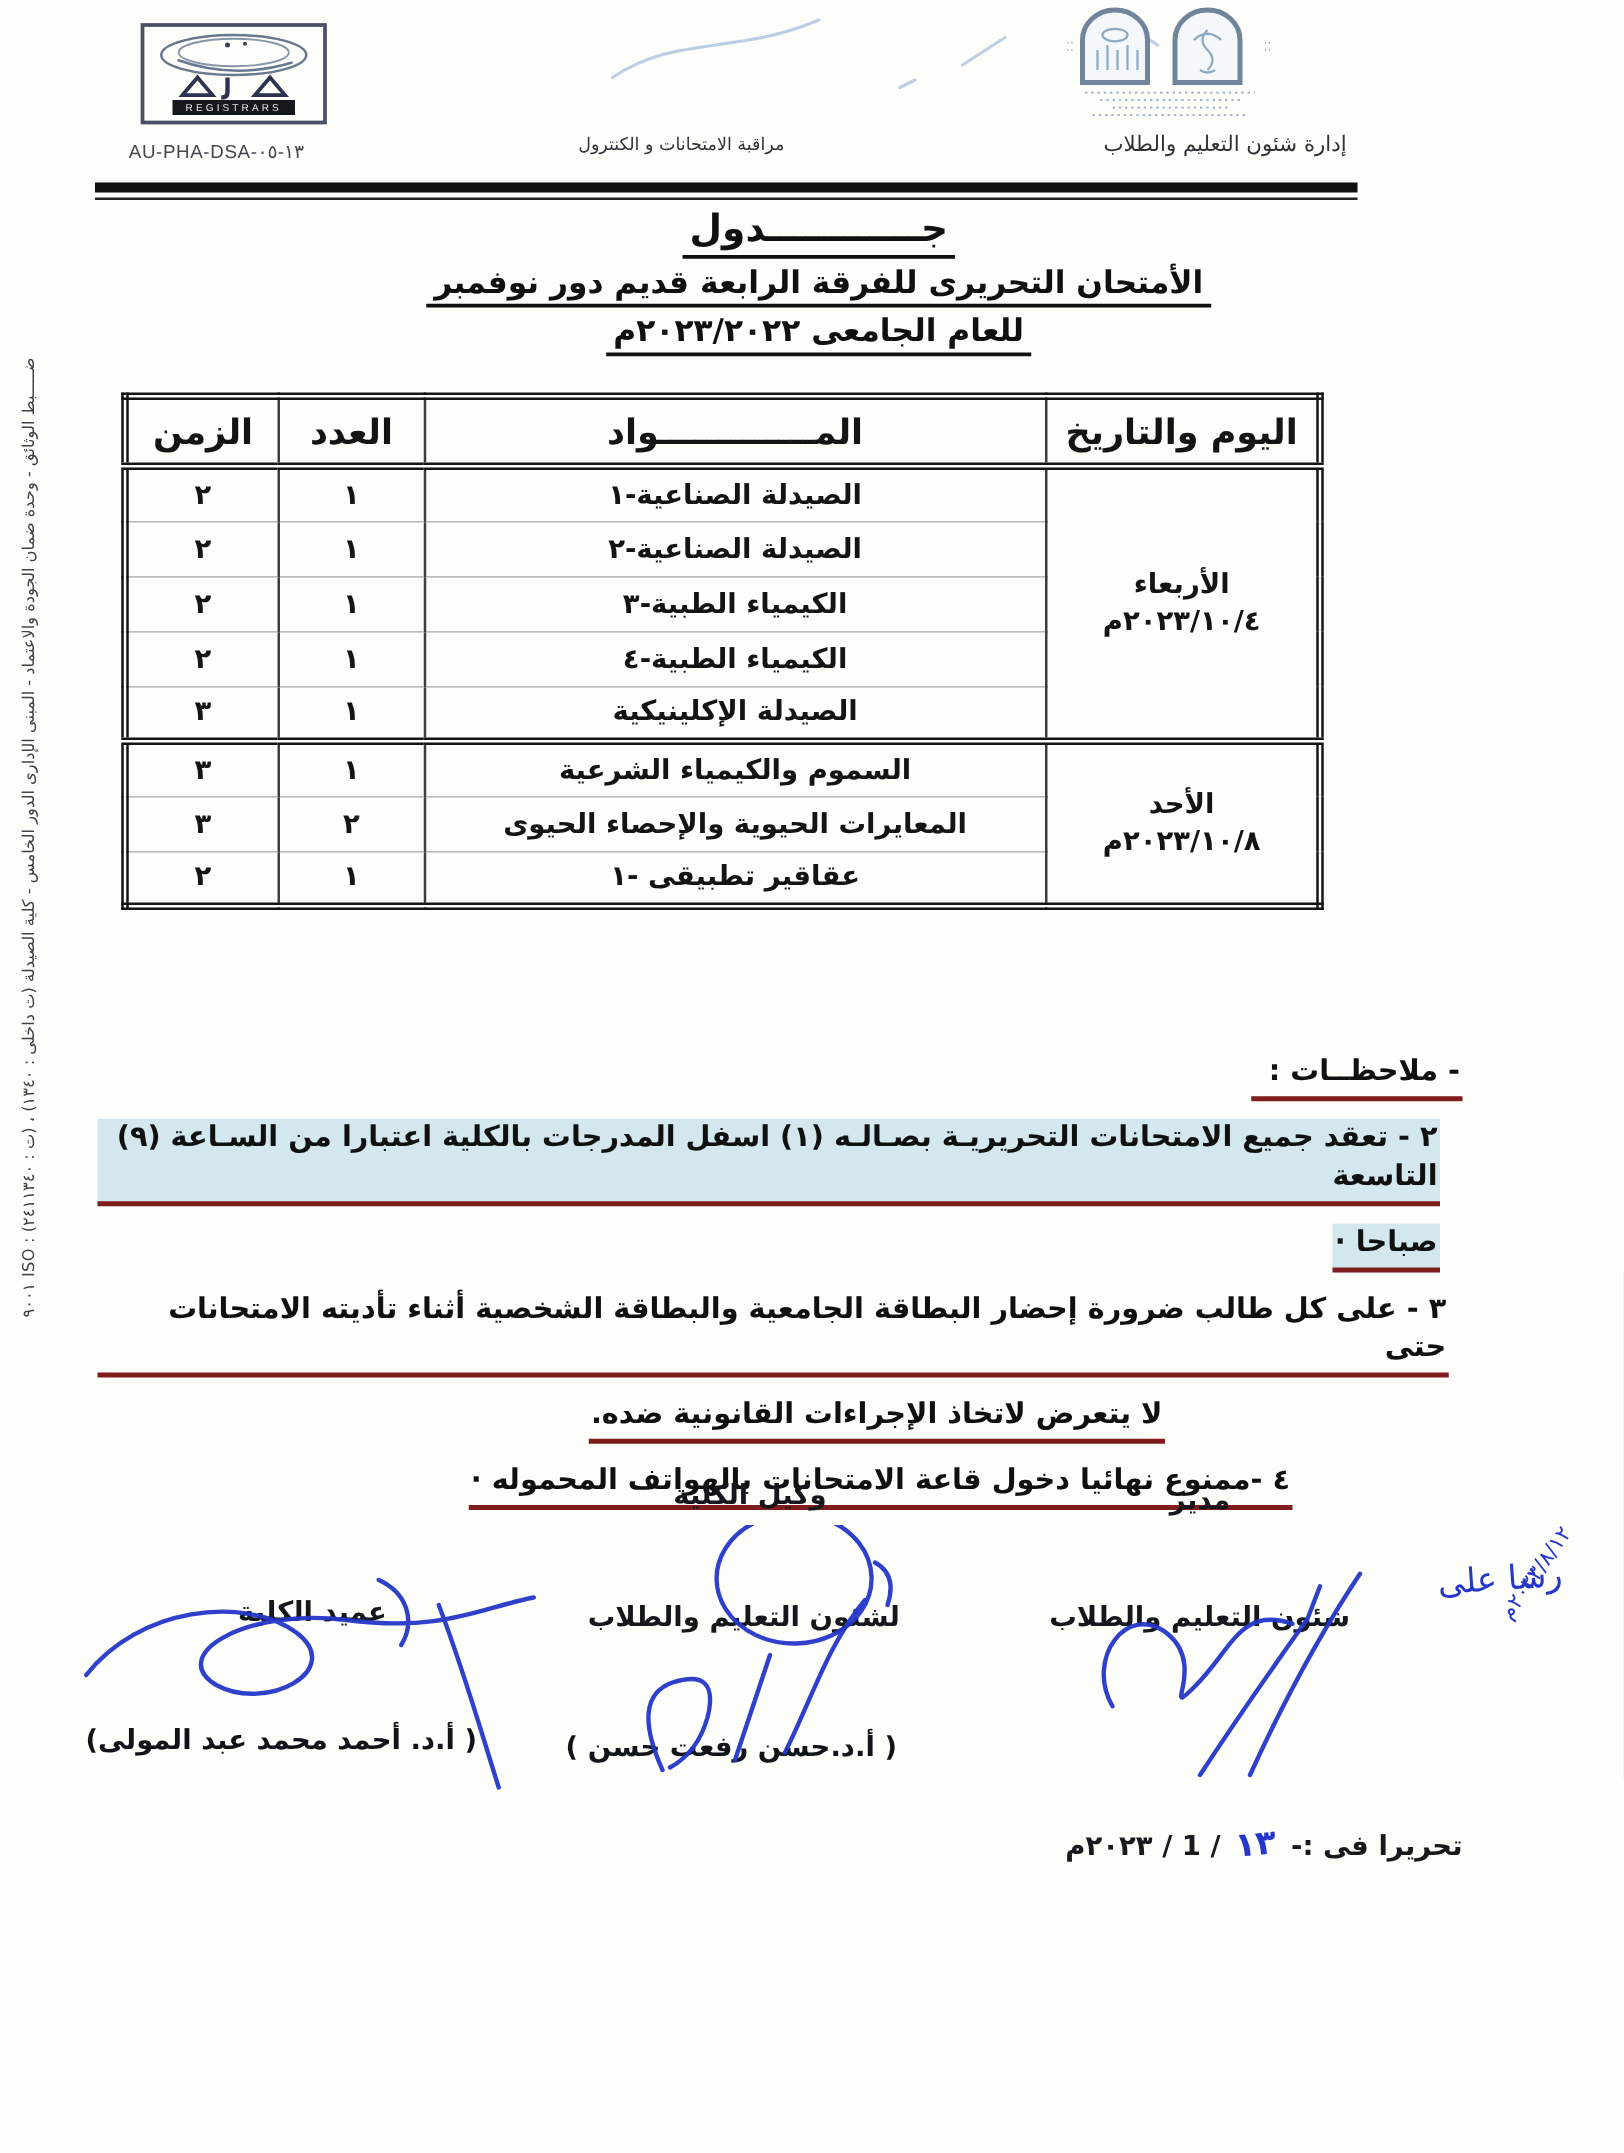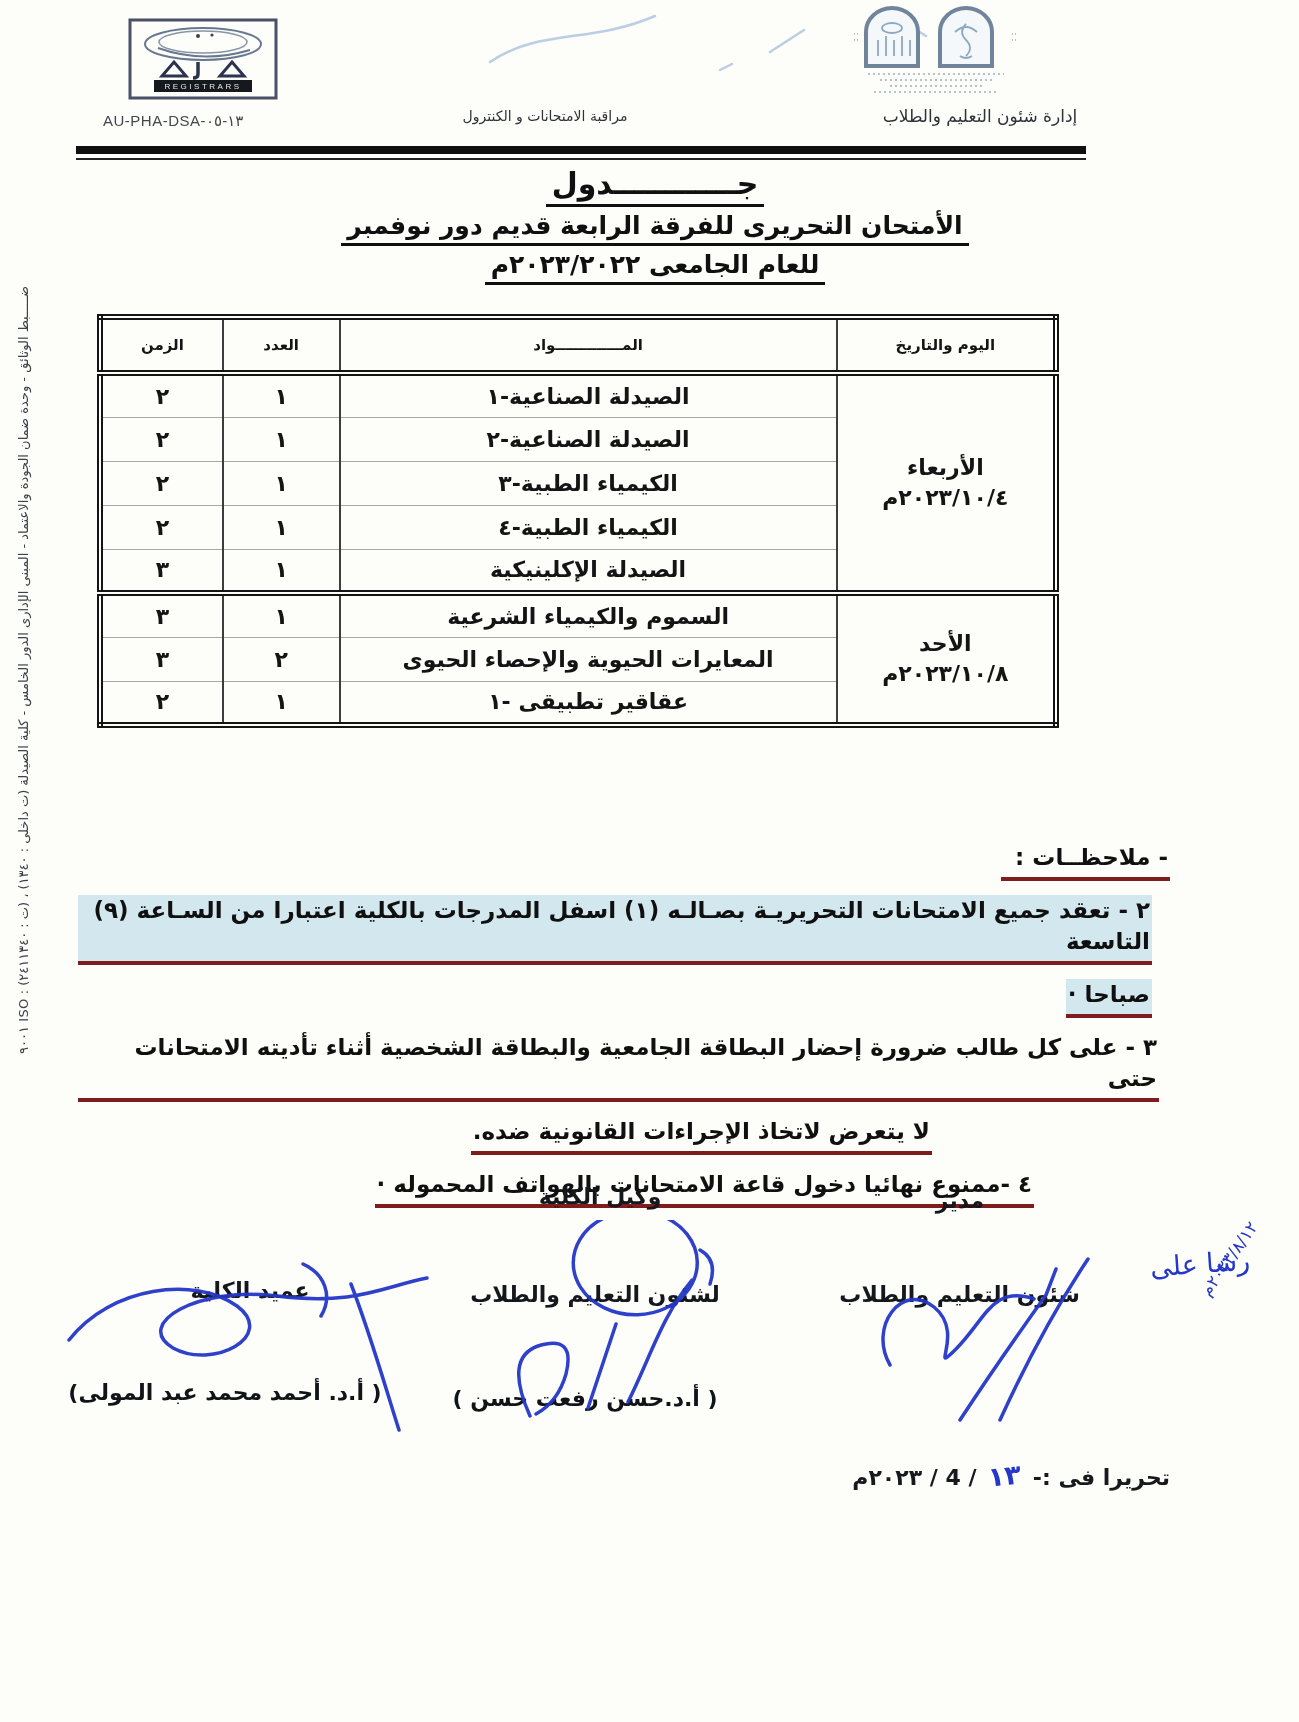--- a/index.html
+++ b/index.html
@@ -10,21 +10,21 @@
   }
   .abs{position:absolute;}
   
   .side-text{
     left:16px; top:1132px; width:846px; height:30px;
     transform:rotate(-90deg); transform-origin:left top;
     direction:rtl; text-align:right;
     font-size:13px; color:#3c4248; letter-spacing:.3px; white-space:nowrap;
   }
   
-  .aja-box{left:84px; top:18px;padding-left:44px;}
+  .aja-box{left:68px; top:18px;padding-left:44px;}
   .emblem-box{left:852px; top:4px;}
   .hdr-code{left:103px; top:112px; font-size:15px; color:#44474c; direction:ltr;
             font-family:"Liberation Sans","DejaVu Sans",sans-serif; letter-spacing:.5px;}
   .hdr-center{left:430px; top:108px; width:230px; font-size:14px; color:#2e3338; text-align:center; direction:rtl;}
   .hdr-right{left:860px; top:106px; width:240px; font-size:17px; color:#2e3338; text-align:center; direction:rtl;}
   .rule-thick{left:76px; top:146px; width:1010px; height:8px; background:#101010;}
   .rule-thin{left:76px; top:158px; width:1010px; height:2px; background:#222;}
   
   .title-wrap{left:250px; top:164px; width:810px; text-align:center; direction:rtl;}
   .title-line{display:inline-block; font-weight:bold; color:#101010;
@@ -33,21 +33,21 @@
   .t2{font-size:25px;}
   .t3{font-size:25px;}
   
   .exam-table{left:97px; top:314px; width:962px; border-collapse:collapse; direction:rtl; table-layout:fixed;}
   .exam-table{border:6px double #141414;}
   .exam-table th,.exam-table td{
     border-left:2px solid #3d3d3d; border-right:2px solid #3d3d3d;
     text-align:center; vertical-align:middle; font-weight:bold; color:#141414;
     padding:0 4px; overflow:hidden;
   }
-  .exam-table thead th{border-bottom:6px double #141414; height:50px; font-size:15px;}
+  .exam-table thead th{border-bottom:6px double #141414; height:50px; font-size:28px;}
   .exam-table td{font-size:22px;}
   .exam-table tbody tr{height:44px;}
   .exam-table tbody td{border-top:1px solid #a8a8a8;}
   .exam-table tbody tr:first-child td{border-top:none;}
   .exam-table tbody.group2 tr:first-child td{border-top:6px double #141414;}
   .day-cell div{line-height:1.35;}
   .num-cell{font-size:21px;}
   
   .notes{left:78px; top:842px; width:1092px; direction:rtl; text-align:right; color:#101010;}
   .note-line{margin-bottom:14px; font-size:23px; font-weight:bold; line-height:1.35;}
@@ -223,16 +223,16 @@
   <svg class="abs" style="left:55px;top:1248px;" width="390" height="185" viewBox="0 0 390 185">
     <path d="M14 92 C 56 38 140 28 182 58 C 222 88 158 122 118 100 C 78 76 142 38 222 48 C 300 58 330 38 372 30 M296 36 C 316 88 330 138 344 182 M248 16 c 22 10 30 32 18 52" fill="none" stroke="#2437c8" stroke-width="3.5" stroke-linecap="round" opacity="0.95"></path>
   </svg>
 
   <div class="abs ink hand-note">رشا على</div>
   <div class="abs ink hand-date">٢٠٢٣/٨/١٢م</div>
 
   <div class="abs release-line">
     <span>تحريرا فى :-</span>
     <span class="release-day ink">١٣</span>
-    <span>/ 4 / ٢٠٢٣م</span>
+    <span>/ 1 / ٢٠٢٣م</span>
   </div>
 
 </div>
 
 </body></html>

